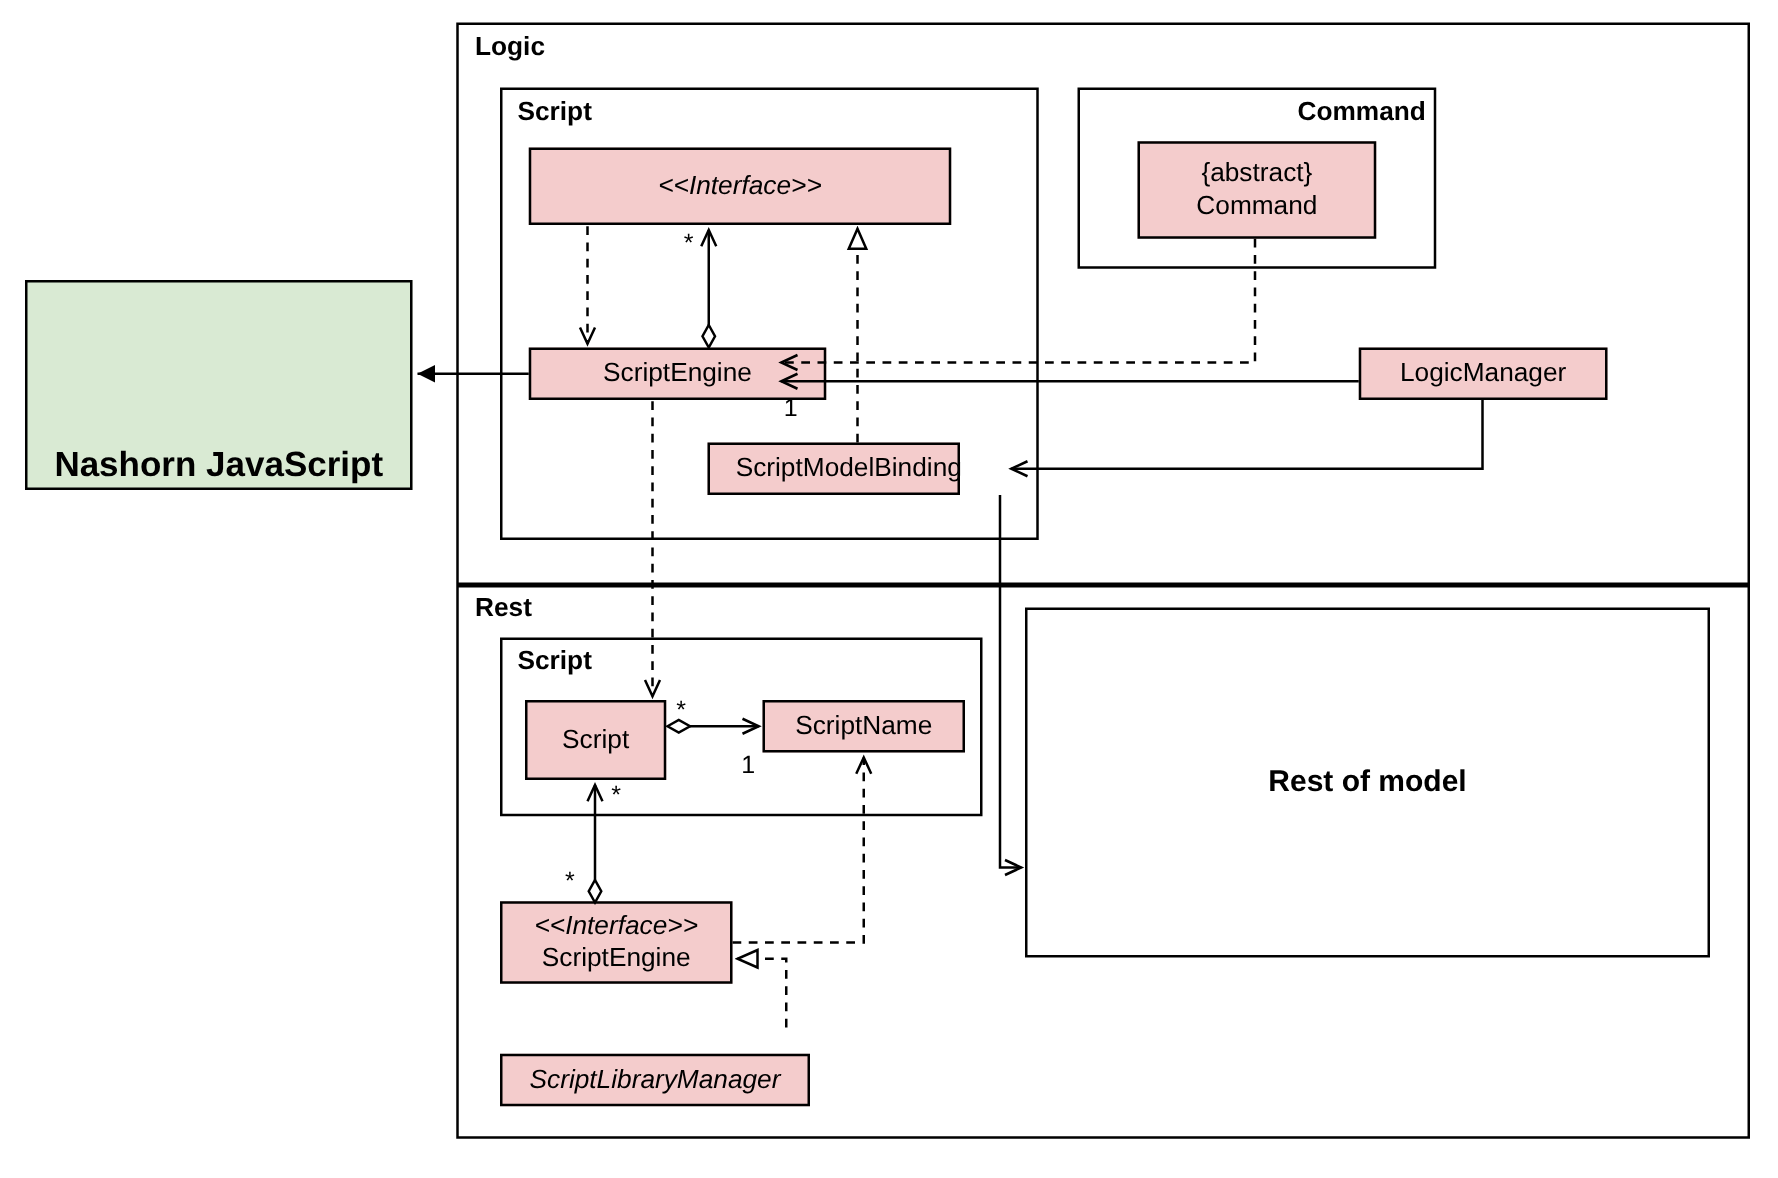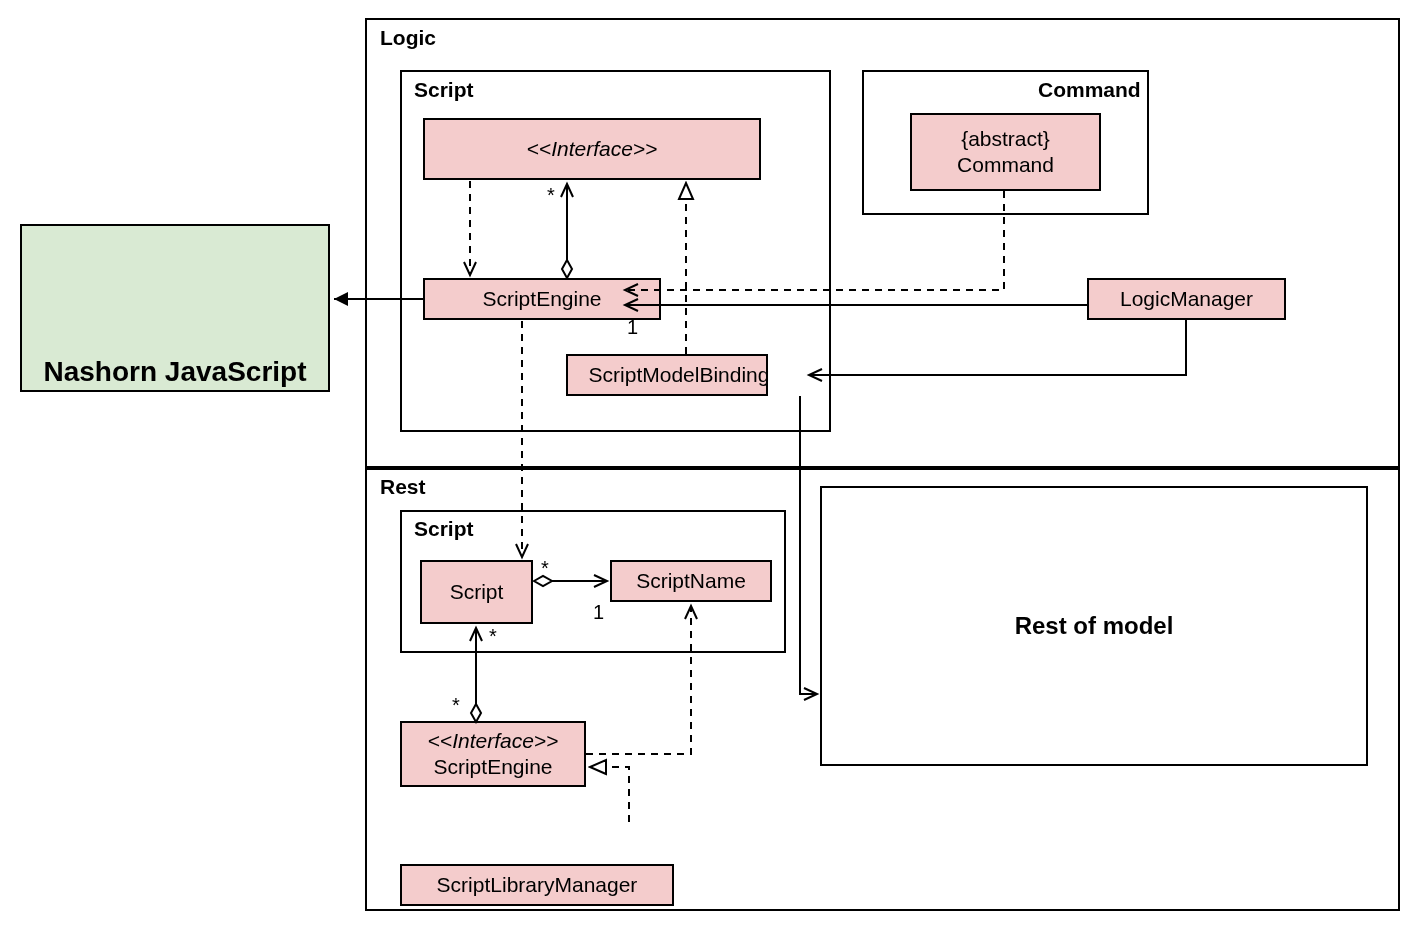--- a/index.html
+++ b/index.html
@@ -129,21 +129,21 @@
 
 <div class="class-box" style="left:610px; top:560px; width:162px; height:42px;">
   <div>ScriptName</div>
 </div>
 
 <div class="class-box" style="left:400px; top:721px; width:186px; height:66px;">
   <div class="italic">&lt;&lt;Interface&gt;&gt;</div>
   <div>ScriptEngine</div>
 </div>
 
-<div class="class-box" style="left:400px; top:864px; width:274px; height:42px;">
+<div class="class-box" style="left:400px; top:843px; width:248px; height:42px;font-style:italic;">
   <div>ScriptLibraryManager</div>
 </div>
 
 <div class="mult" style="left:547px; top:184px;">*</div>
 <div class="mult" style="left:627px; top:316px;">1</div>
 <div class="mult" style="left:541px; top:557px;">*</div>
 <div class="mult" style="left:489px; top:625px;">*</div>
 <div class="mult" style="left:593px; top:601px;">1</div>
 <div class="mult" style="left:452px; top:694px;">*</div>
 

